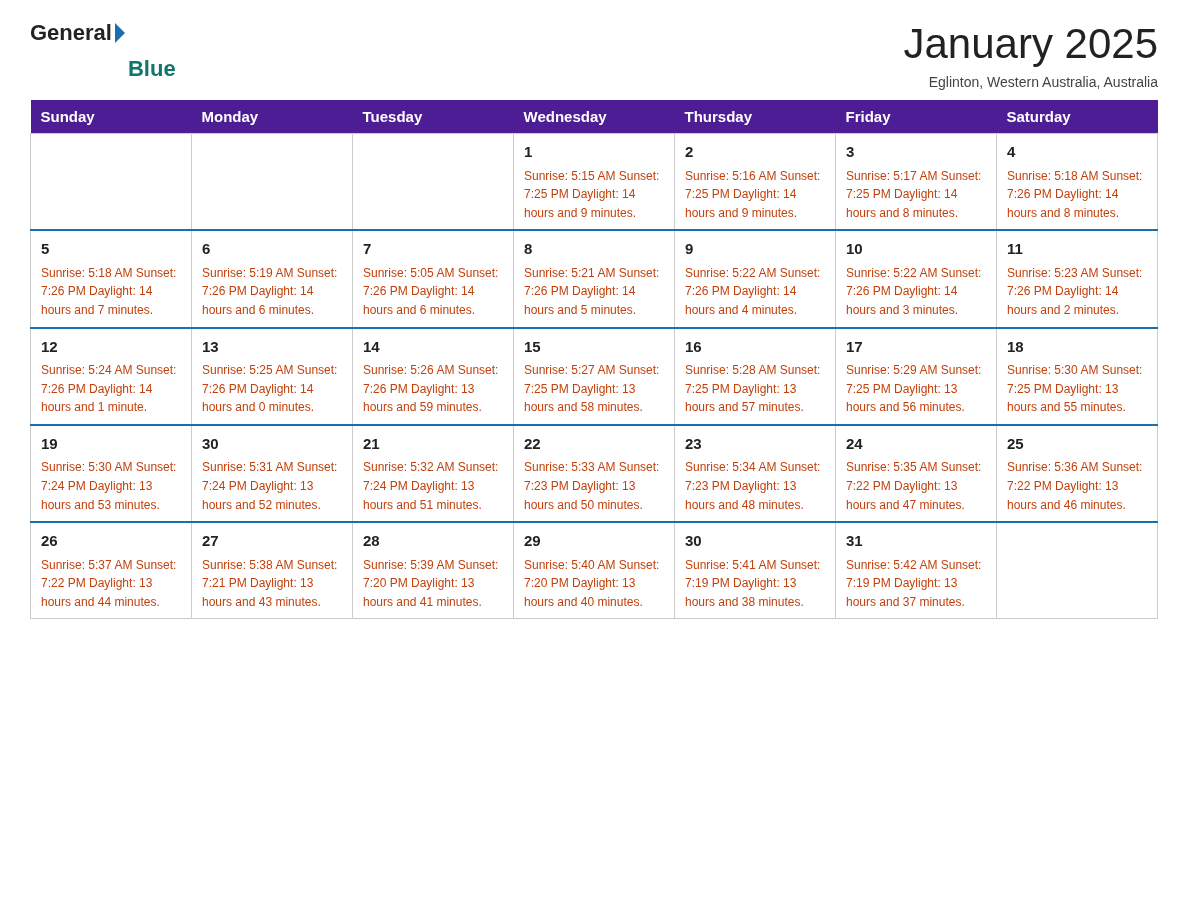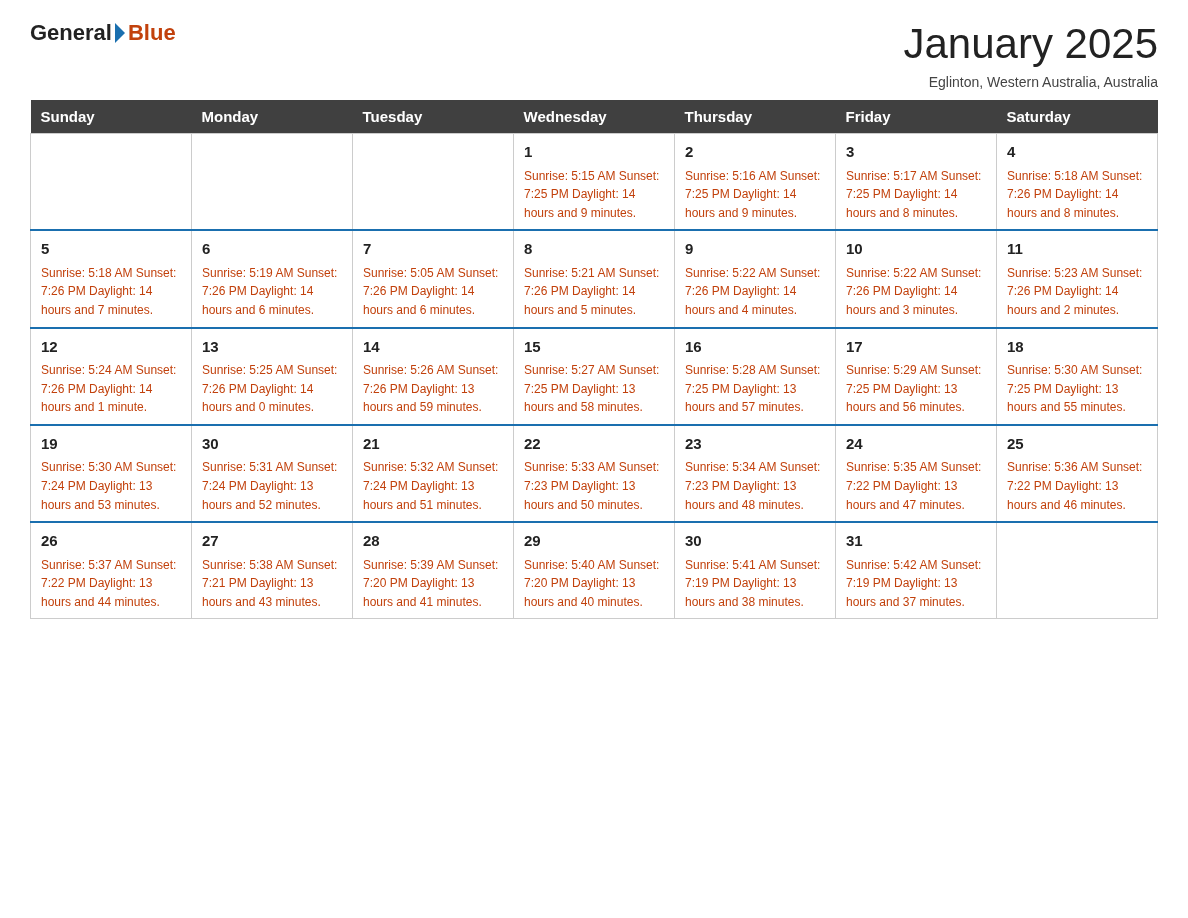--- a/index.html
+++ b/index.html
@@ -30,44 +30,45 @@
     .logo-text .blue-triangle {
       display: inline-block;
       width: 0;
       height: 0;
       border-left: 10px solid #1a6faf;
       border-top: 10px solid transparent;
       border-bottom: 10px solid transparent;
       margin: 0 3px;
     }
     .logo-blue {
-      color: #c2410c;
+      color: #0f766e;
       font-size: 22px;
       font-weight: bold;
+      margin-top: 36px;
     }
     .title-area {
       text-align: right;
     }
     .month-title {
       font-size: 42px;
       font-weight: normal;
       color: #222;
     }
     .location {
       font-size: 14px;
       color: #444;
       margin-top: 6px;
     }
     table {
       width: 100%;
       border-collapse: collapse;
       margin-top: 10px;
     }
     thead tr th {
-      background-color: #404040;
+      background-color: #4c1d95;
       color: #fff;
       padding: 8px 10px;
       text-align: left;
       font-size: 15px;
       font-weight: bold;
       margin-top: 32px;
     }
     tbody tr td {
       border: 1px solid #ccc;
       vertical-align: top;

